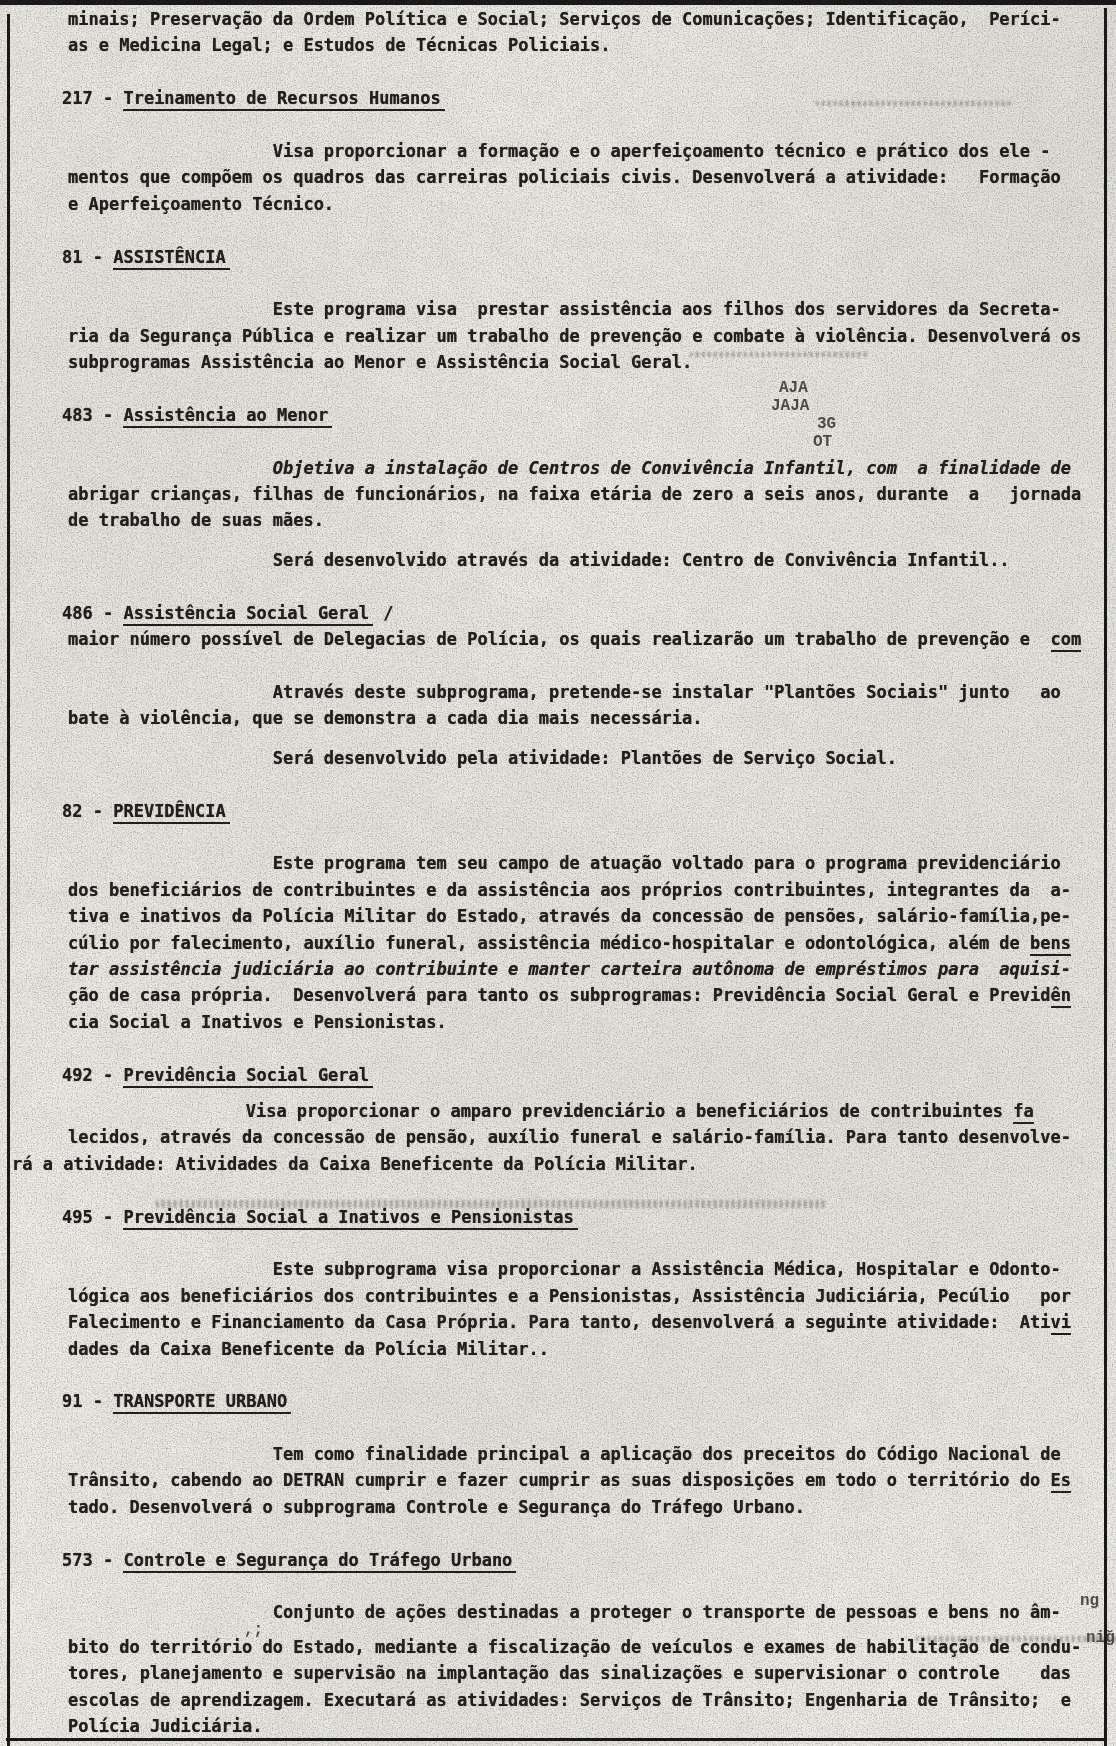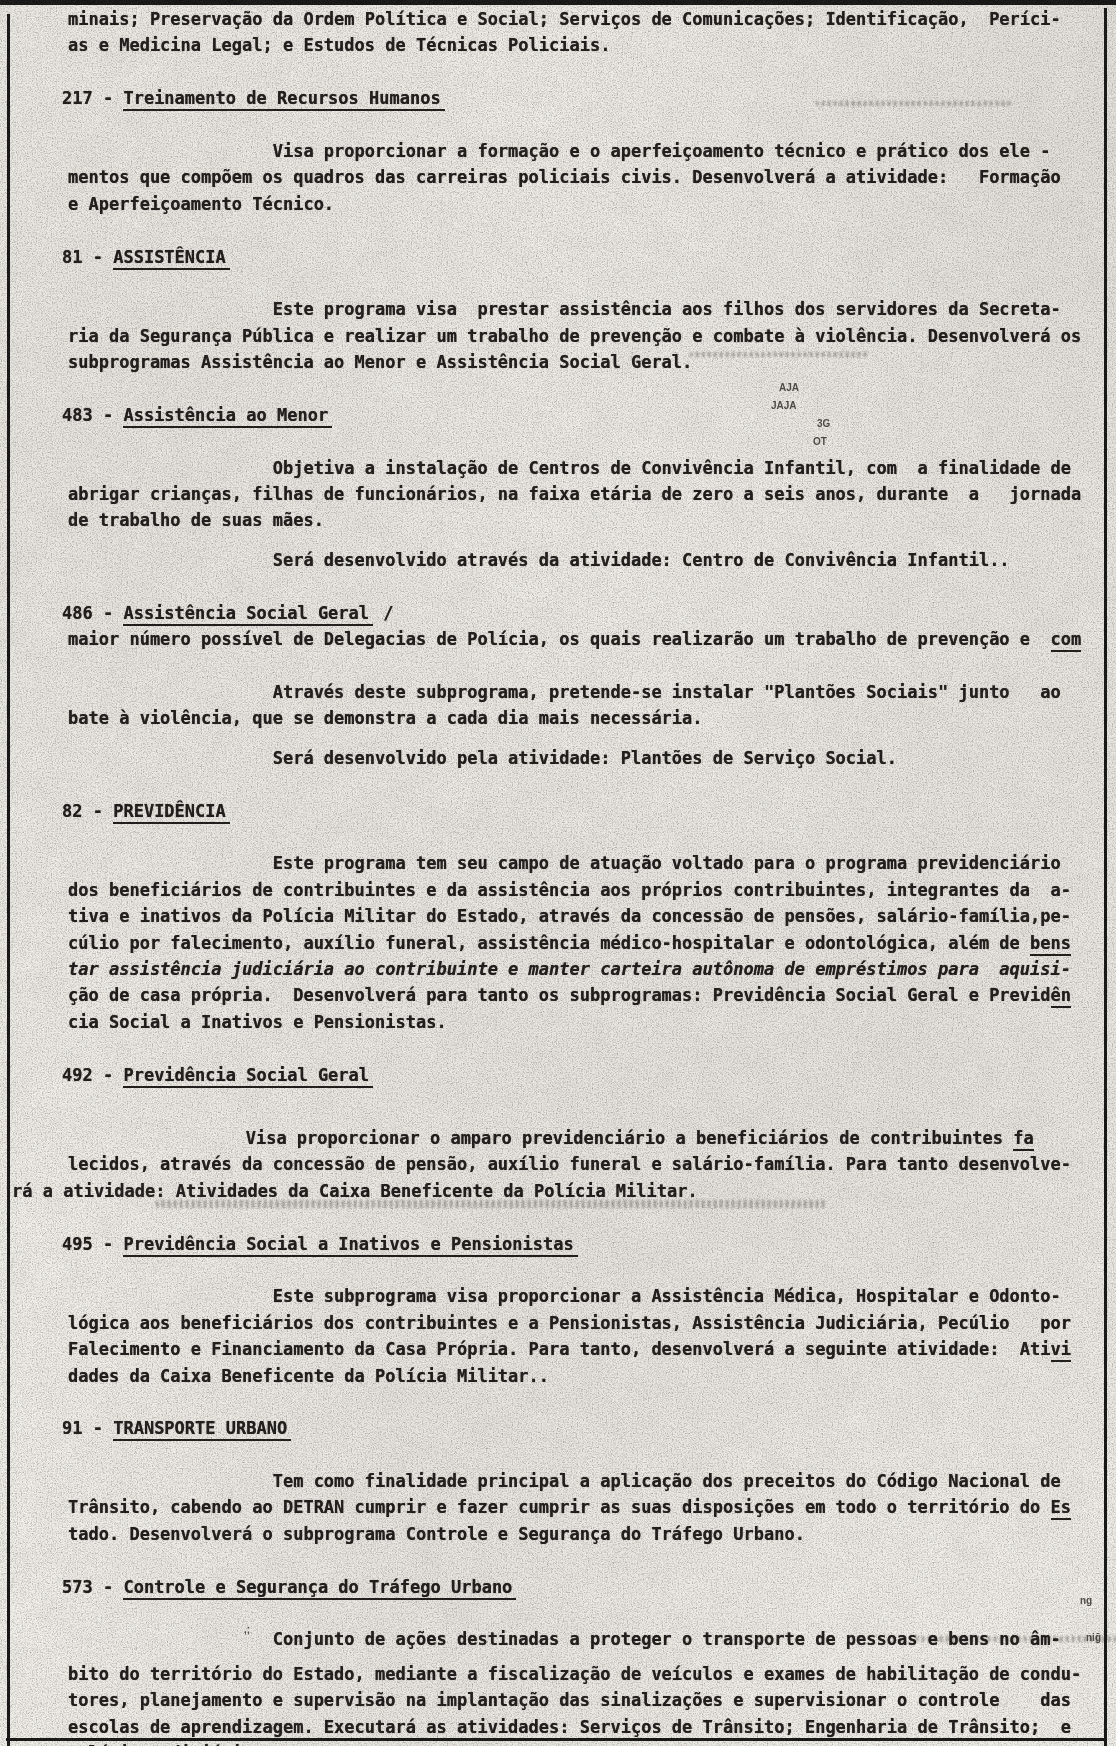--- a/index.html
+++ b/index.html
@@ -25,23 +25,23 @@
     white-space:pre;height:26.4px;line-height:26.4px;
     font-size:17px;letter-spacing:0px;
     padding-left:68px;
     text-shadow:0 0 0.7px rgba(28,26,24,0.85);
   }
   .line.heading{padding-left:62px;}
   .u{border-bottom:2px solid #1c1a18;padding-bottom:1px;}
   .heading .u{padding-right:4px;}
   .artifacts{position:absolute;left:0;top:0;width:1116px;height:1746px;z-index:2;pointer-events:none;}
   .ghost{
-    position:absolute;font-size:10px;line-height:16px;white-space:pre;
+    position:absolute;font-size:16px;line-height:16px;white-space:pre;
     color:rgba(35,32,30,0.8);filter:blur(0.4px);
-    font-family:Liberation Sans, sans-serif;font-weight:bold;text-align:center;
+    font-family:Liberation Mono, monospace;font-weight:bold;text-align:center;
   }
   .smudge{
     position:absolute;border-radius:3px;opacity:0.75;filter:blur(0.8px);
     background:repeating-linear-gradient(90deg, rgba(25,23,21,0.55) 0 2px, rgba(25,23,21,0.08) 2px 4px, transparent 4px 6px);
   }
   .noise{position:absolute;left:0;top:0;width:1116px;height:1746px;z-index:3;pointer-events:none;}
 </style>
 </head>
 <body>
 
@@ -57,39 +57,39 @@
       <div class="line" style="margin-top: 0px;"><span>as e Medicina Legal; e Estudos de Técnicas Policiais.</span></div>
       <div class="line heading" style="margin-top: 26.4px;"><span>217 - </span><span class="u">Treinamento de Recursos Humanos</span></div>
       <div class="line" style="margin-top: 26.4px;"><span>                    Visa proporcionar a formação e o aperfeiçoamento técnico e prático dos ele -</span></div>
       <div class="line" style="margin-top: 0px;"><span>mentos que compõem os quadros das carreiras policiais civis. Desenvolverá a atividade:   Formação</span></div>
       <div class="line" style="margin-top: 0px;"><span>e Aperfeiçoamento Técnico.</span></div>
       <div class="line heading" style="margin-top: 26.4px;"><span>81 - </span><span class="u">ASSISTÊNCIA</span></div>
       <div class="line" style="margin-top: 26.4px;"><span>                    Este programa visa  prestar assistência aos filhos dos servidores da Secreta-</span></div>
       <div class="line" style="margin-top: 0px;"><span>ria da Segurança Pública e realizar um trabalho de prevenção e combate à violência. Desenvolverá os</span></div>
       <div class="line" style="margin-top: 0px;"><span>subprogramas Assistência ao Menor e Assistência Social Geral.</span></div>
       <div class="line heading" style="margin-top: 26.4px;"><span>483 - </span><span class="u">Assistência ao Menor</span></div>
-      <div class="line" style="margin-top: 26.4px;"><span>                    Objetiva a instalação de Centros de Convivência Infantil, com  a finalidade de</span></div>
+      <div class="line" style="margin-top: 26.4px; font-style: italic;"><span>                    Objetiva a instalação de Centros de Convivência Infantil, com  a finalidade de</span></div>
       <div class="line" style="margin-top: 0px;"><span>abrigar crianças, filhas de funcionários, na faixa etária de zero a seis anos, durante  a   jornada</span></div>
       <div class="line" style="margin-top: 0px;"><span>de trabalho de suas mães.</span></div>
       <div class="line" style="margin-top: 13.2px;"><span>                    Será desenvolvido através da atividade: Centro de Convivência Infantil..</span></div>
       <div class="line heading" style="margin-top: 26.4px;"><span>486 - </span><span class="u">Assistência Social Geral</span><span> /</span></div>
       <div class="line" style="margin-top: 0px;"><span>maior número possível de Delegacias de Polícia, os quais realizarão um trabalho de prevenção e  </span><span class="u">com</span></div>
       <div class="line" style="margin-top: 26.4px;"><span>                    Através deste subprograma, pretende-se instalar "Plantões Sociais" junto   ao</span></div>
       <div class="line" style="margin-top: 0px;"><span>bate à violência, que se demonstra a cada dia mais necessária.</span></div>
       <div class="line" style="margin-top: 13.2px;"><span>                    Será desenvolvido pela atividade: Plantões de Serviço Social.</span></div>
       <div class="line heading" style="margin-top: 26.4px;"><span>82 - </span><span class="u">PREVIDÊNCIA</span></div>
       <div class="line" style="margin-top: 26.4px;"><span>                    Este programa tem seu campo de atuação voltado para o programa previdenciário</span></div>
       <div class="line" style="margin-top: 0px;"><span>dos beneficiários de contribuintes e da assistência aos próprios contribuintes, integrantes da  a-</span></div>
       <div class="line" style="margin-top: 0px;"><span>tiva e inativos da Polícia Militar do Estado, através da concessão de pensões, salário-família,pe-</span></div>
       <div class="line" style="margin-top: 0px;"><span>cúlio por falecimento, auxílio funeral, assistência médico-hospitalar e odontológica, além de </span><span class="u">bens</span></div>
       <div class="line" style="margin-top: 0px; font-style: italic;"><span>tar assistência judiciária ao contribuinte e manter carteira autônoma de empréstimos para  aquisi-</span></div>
       <div class="line" style="margin-top: 0px;"><span>ção de casa própria.  Desenvolverá para tanto os subprogramas: Previdência Social Geral e Previd</span><span class="u">ên</span></div>
       <div class="line" style="margin-top: 0px;"><span>cia Social a Inativos e Pensionistas.</span></div>
       <div class="line heading" style="margin-top: 26.4px;"><span>492 - </span><span class="u">Previdência Social Geral</span></div>
-      <div class="line" style="margin-top: 37px; padding-left: 41px;"><span>                    Visa proporcionar o amparo previdenciário a beneficiários de contribuintes </span><span class="u">fa</span></div>
+      <div class="line" style="margin-top: 10px; padding-left: 41px;"><span>                    Visa proporcionar o amparo previdenciário a beneficiários de contribuintes </span><span class="u">fa</span></div>
       <div class="line" style="margin-top: 0px;"><span>lecidos, através da concessão de pensão, auxílio funeral e salário-família. Para tanto desenvolve-</span></div>
       <div class="line" style="margin-top: 0px; padding-left: 12px;"><span>rá a atividade: Atividades da Caixa Beneficente da Polícia Militar.</span></div>
       <div class="line heading" style="margin-top: 26.4px;"><span>495 - </span><span class="u">Previdência Social a Inativos e Pensionistas</span></div>
       <div class="line" style="margin-top: 26.4px;"><span>                    Este subprograma visa proporcionar a Assistência Médica, Hospitalar e Odonto-</span></div>
       <div class="line" style="margin-top: 0px;"><span>lógica aos beneficiários dos contribuintes e a Pensionistas, Assistência Judiciária, Pecúlio   por</span></div>
       <div class="line" style="margin-top: 0px;"><span>Falecimento e Financiamento da Casa Própria. Para tanto, desenvolverá a seguinte atividade:  Ati</span><span class="u">vi</span></div>
       <div class="line" style="margin-top: 0px;"><span>dades da Caixa Beneficente da Polícia Militar..</span></div>
       <div class="line heading" style="margin-top: 26.4px;"><span>91 - </span><span class="u">TRANSPORTE URBANO</span></div>
       <div class="line" style="margin-top: 26.4px;"><span>                    Tem como finalidade principal a aplicação dos preceitos do Código Nacional de</span></div>
       <div class="line" style="margin-top: 0px;"><span>Trânsito, cabendo ao DETRAN cumprir e fazer cumprir as suas disposições em todo o território do </span><span class="u">Es</span></div>

